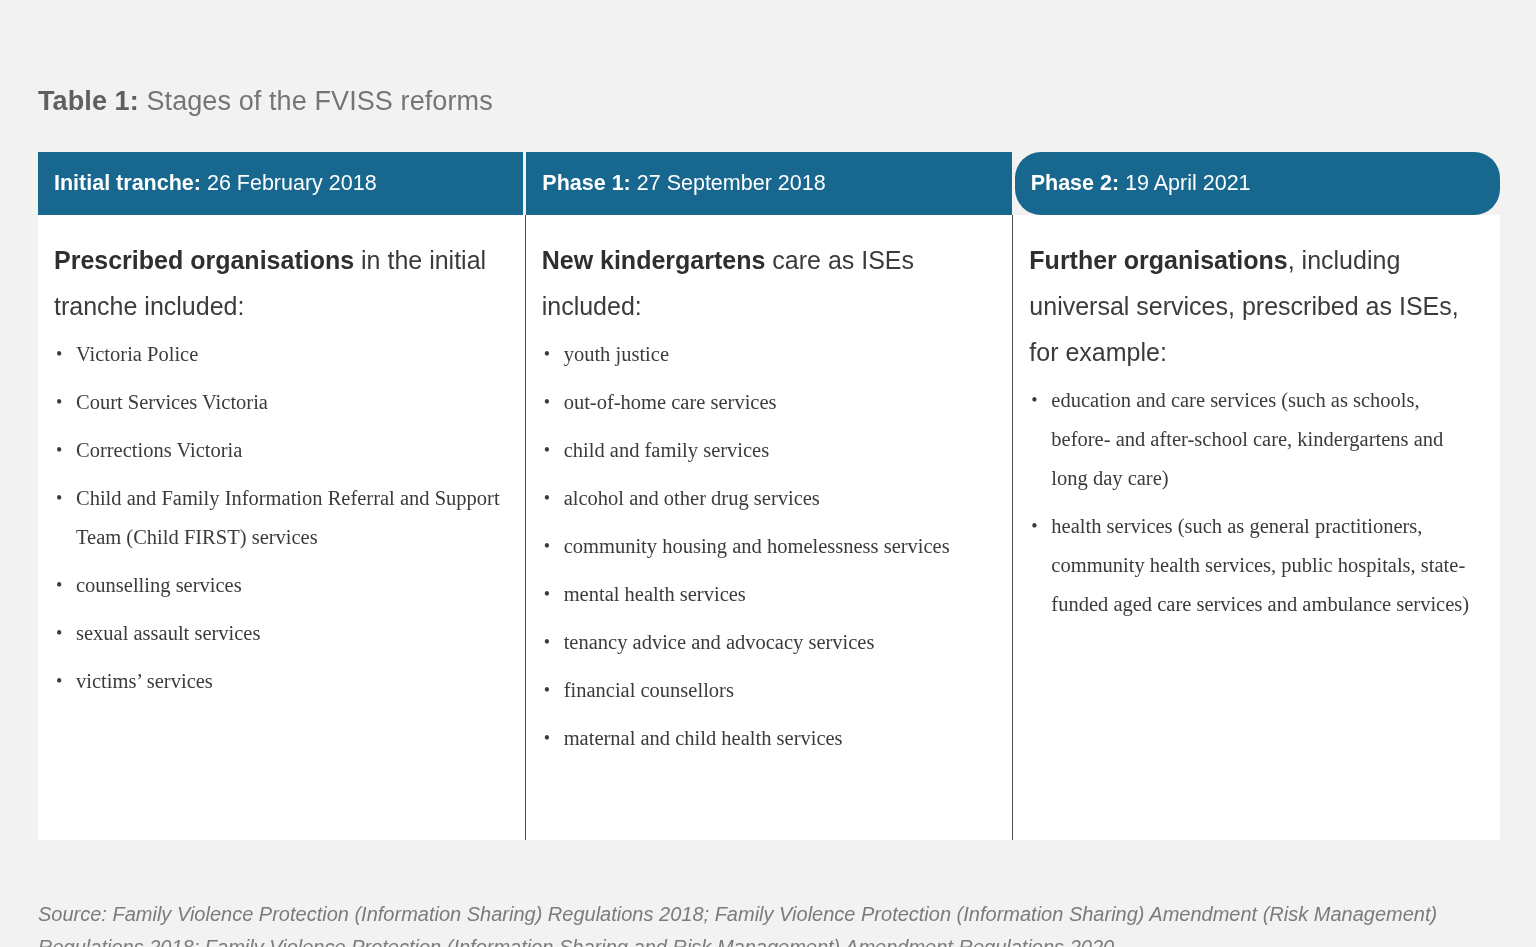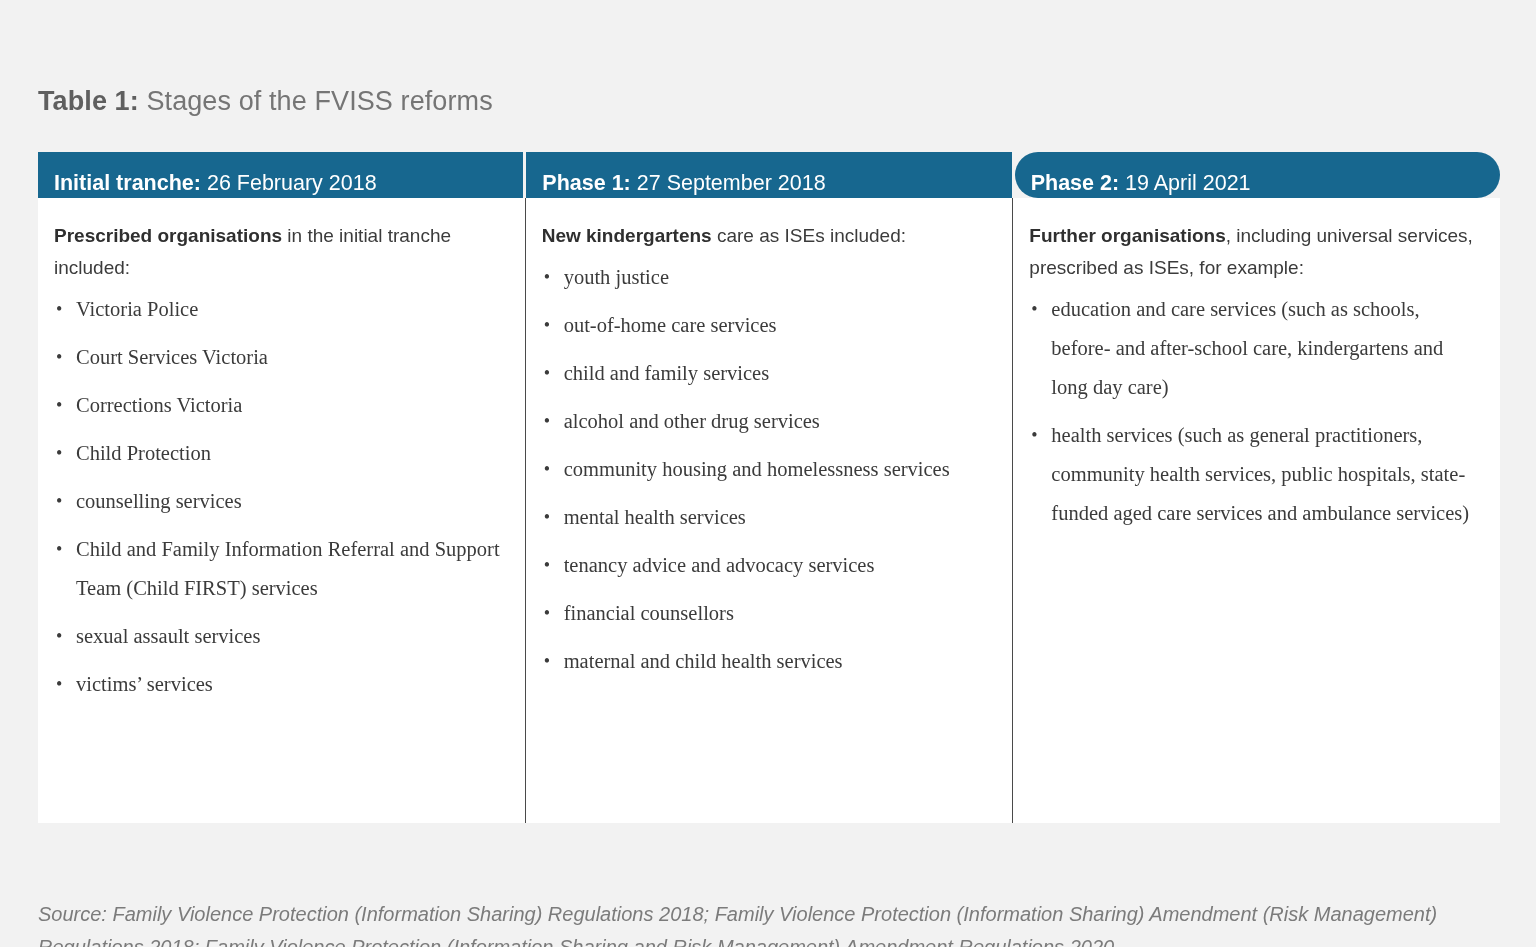--- a/index.html
+++ b/index.html
@@ -50,21 +50,21 @@
     left: 38px;
     top: 106px;
     width: 1462px;
     display: flex;
     flex-direction: column;
   }
 
   .thead {
     display: flex;
     width: 100%;
-    height: 46px;
+    height: 63px;
   }
   .th {
     flex: 1 1 0;
     background: #17678f;
     color: #ffffff;
     font-size: 21.5px;
     line-height: 63px;
     padding: 0 0 0 16px;
     box-sizing: border-box;
     white-space: nowrap;
@@ -84,22 +84,22 @@
 
   .td {
     flex: 1 1 0;
     box-sizing: border-box;
     padding: 22px 22px 24px 16px;
     border-right: 1px solid #4a4a4a;
   }
   .td:last-child { border-right: none; }
 
   .cell-intro {
-    font-size: 19px;
-    line-height: 32px;
+    font-size: 25px;
+    line-height: 46px;
     color: #3b3b3b;
     margin: 0 0 6px 0;
   }
   .cell-intro .lead { font-weight: bold; color: #2f2f2f; }
 
   ul.cell-list {
     list-style: none;
     margin: 0;
     padding: 0;
     font-family: Liberation Serif, serif;
@@ -161,23 +161,22 @@
     <div class="tbody">
 
       <div class="td">
         <p class="cell-intro">
           <span class="lead">Prescribed organisations</span><span> in the initial tranche included:</span>
         </p>
         <ul class="cell-list">
           <li>Victoria Police</li>
           <li>Court Services Victoria</li>
           <li>Corrections Victoria</li>
-          <li>Child Protection</li>
+          <li>Child and Family Information Referral and Support Team (Child FIRST) services</li>
           <li>counselling services</li>
-          <li>Child and Family Information Referral and Support Team (Child FIRST) services</li>
           <li>sexual assault services</li>
           <li>victims’ services</li>
         </ul>
       </div>
 
       <div class="td">
         <p class="cell-intro">
           <span class="lead">New kindergartens</span><span> care as ISEs included:</span>
         </p>
         <ul class="cell-list">

